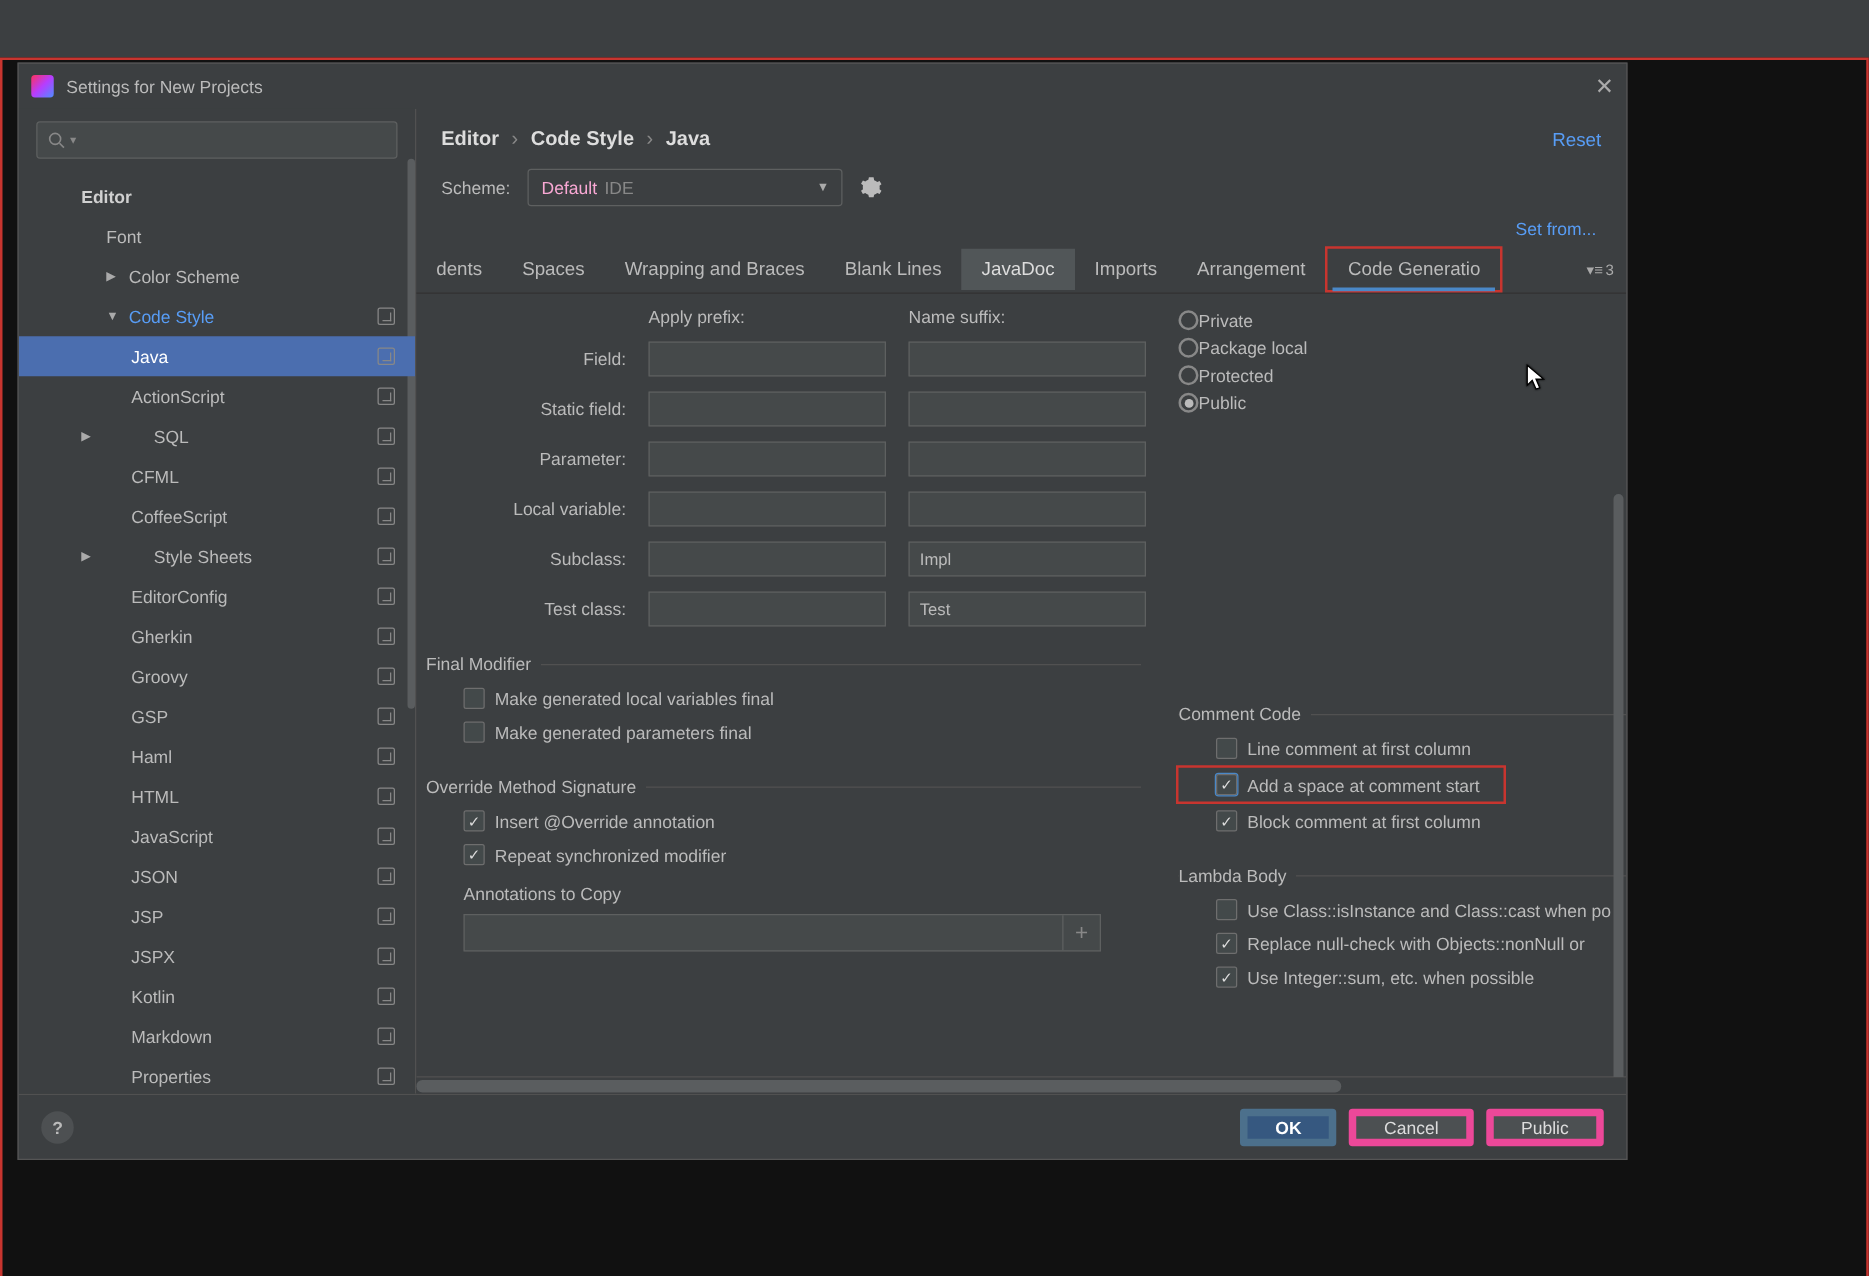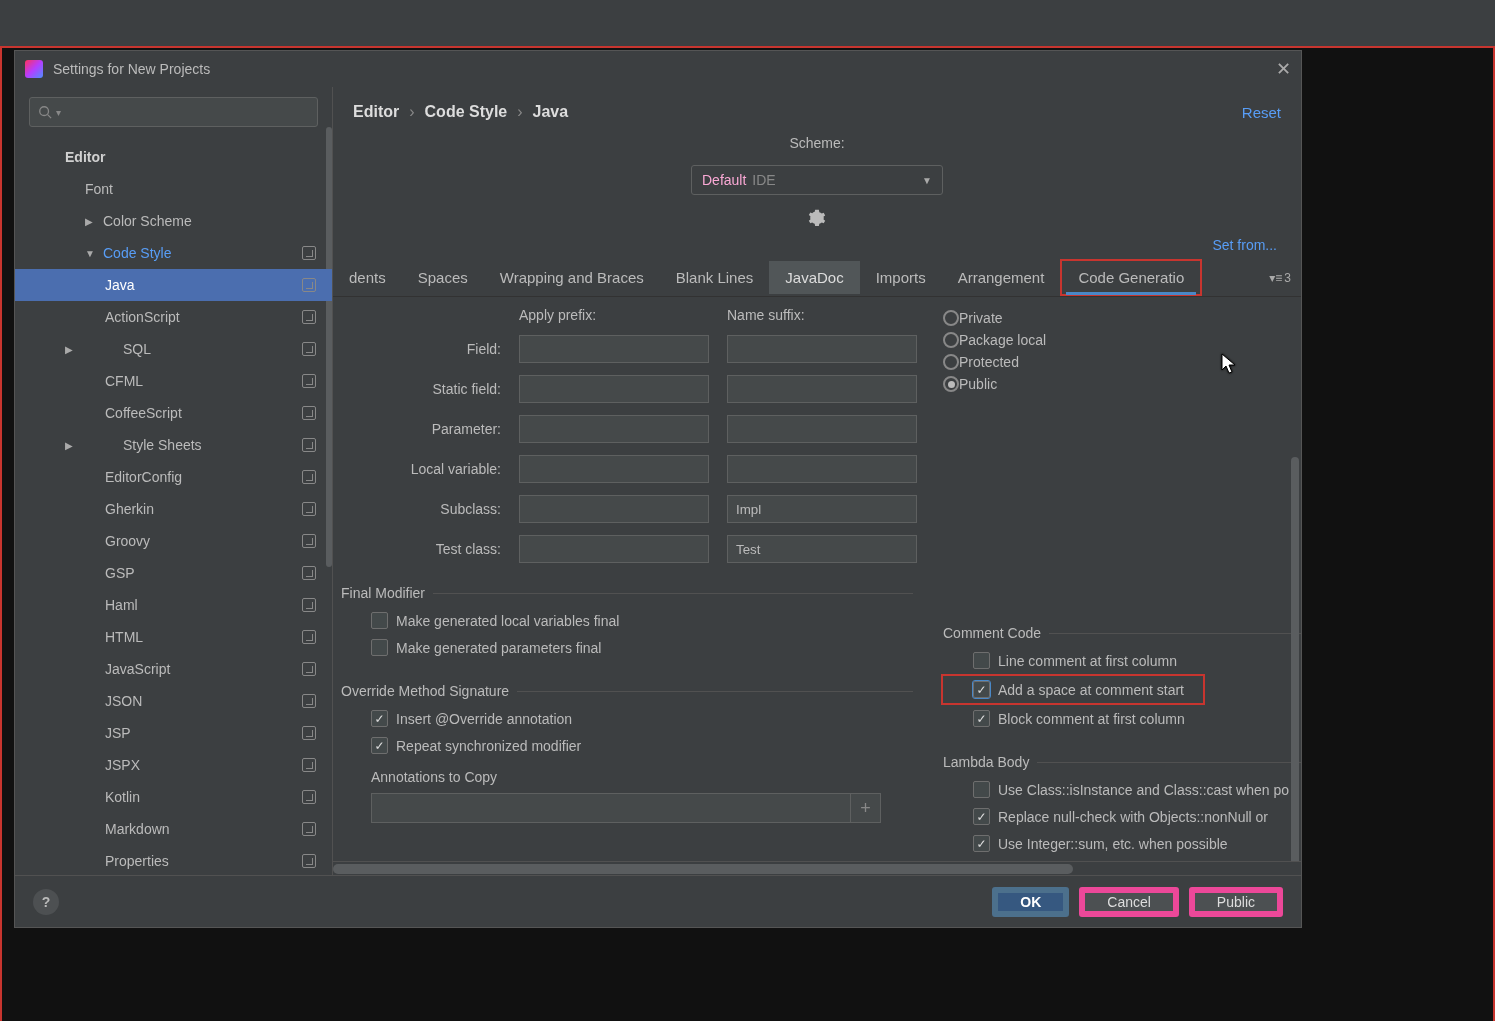--- a/index.html
+++ b/index.html
@@ -83,21 +83,21 @@
 
 
 .main { flex:1; display:flex; flex-direction:column; overflow:hidden; }
 .breadcrumb {
   padding: 16px 20px 6px 20px; display:flex; align-items:center; gap: 10px;
   font-size: 16px; color: #ddd; font-weight:600;
 }
 .breadcrumb .sep{color:#888;font-weight:400;}
 .reset-link { margin-left:auto; color:#589df6; font-weight:400; font-size:15px; cursor:pointer; }
 .scheme-row {
-  padding: 8px 20px 6px 20px; display:flex; align-items:center; gap: 14px; flex-direction: column;
+  padding: 8px 20px 6px 20px; display:flex; align-items:center; gap: 14px;
 }
 .scheme-label{color:#bbb;}
 .scheme-combo {
   width: 252px; height:30px; border:1px solid #5e6060; border-radius:3px;
   background:#3c3f41; display:flex; align-items:center; padding:0 10px; gap:6px;
 }
 .scheme-combo .def{color:#f9a8d4;}
 .scheme-combo .ide{color:#888;}
 .scheme-combo .caret{margin-left:auto;color:#aaa;font-size:10px;}
 .gear{width:18px;height:18px;color:#bbb;}

